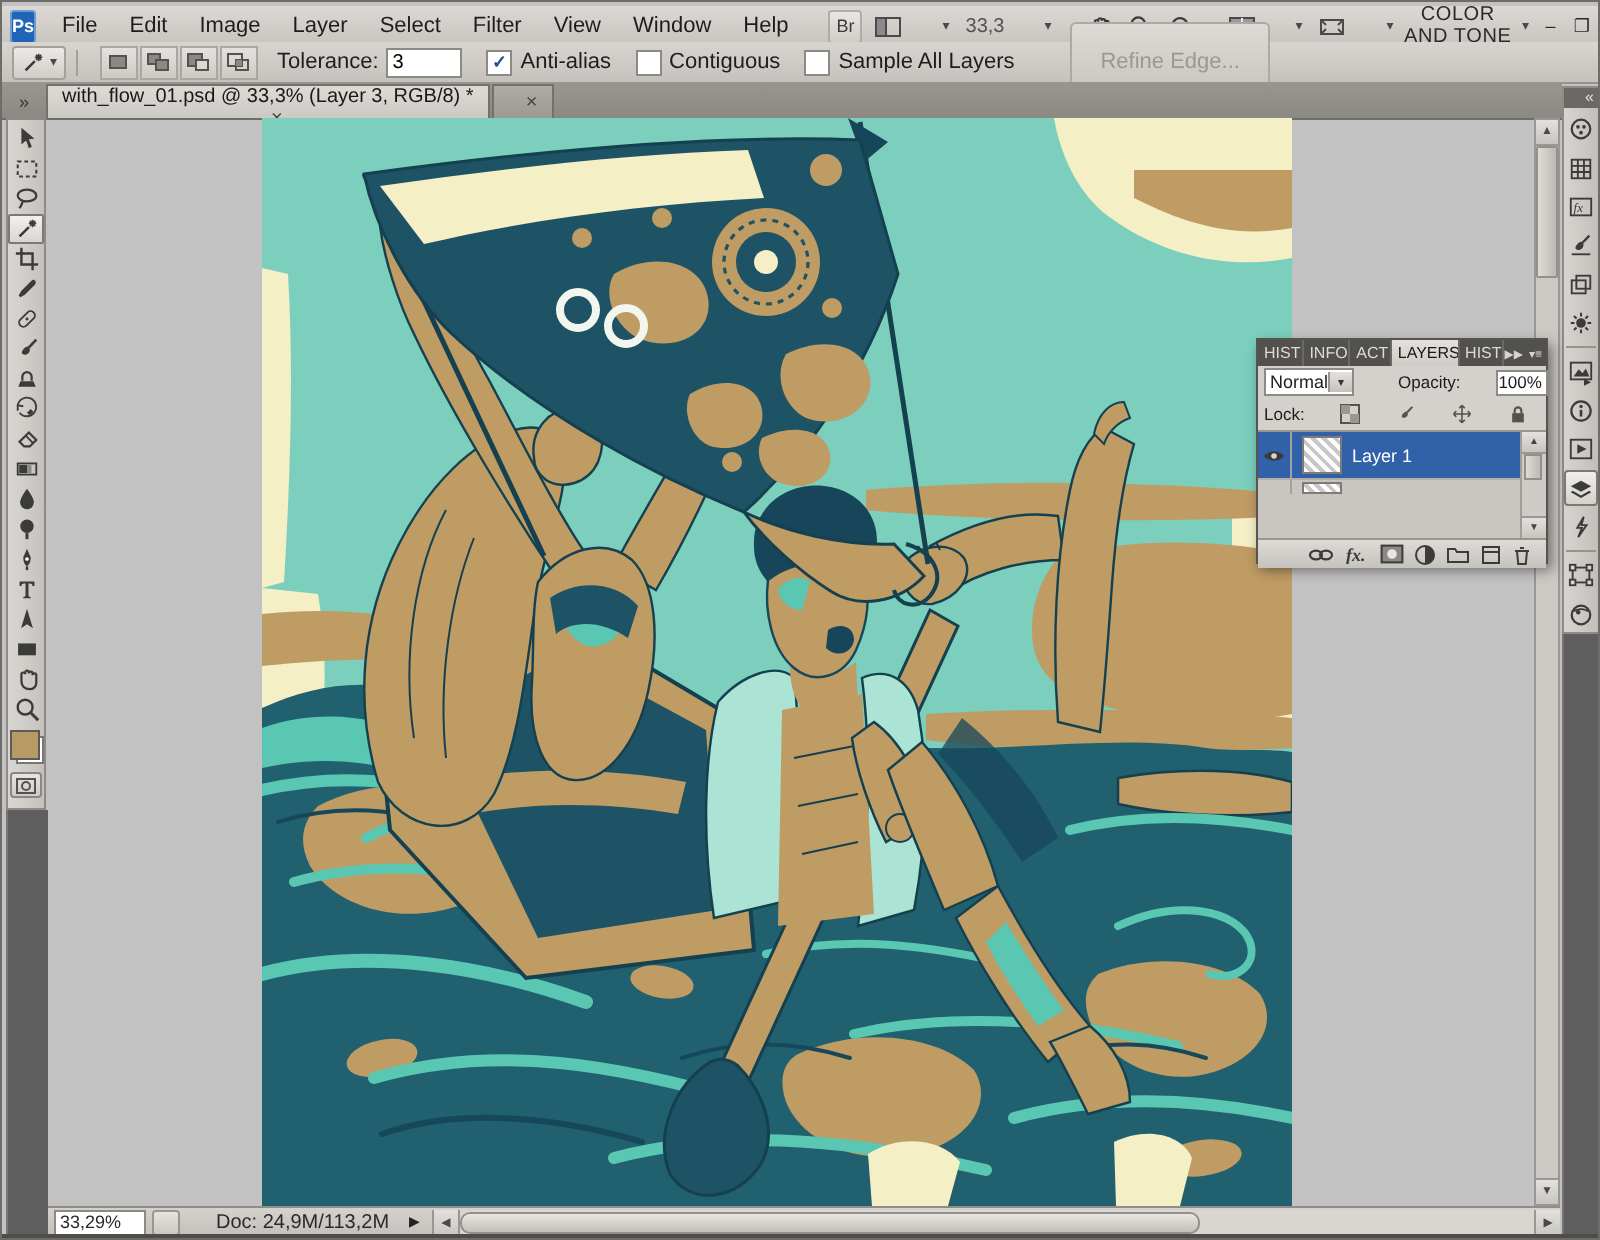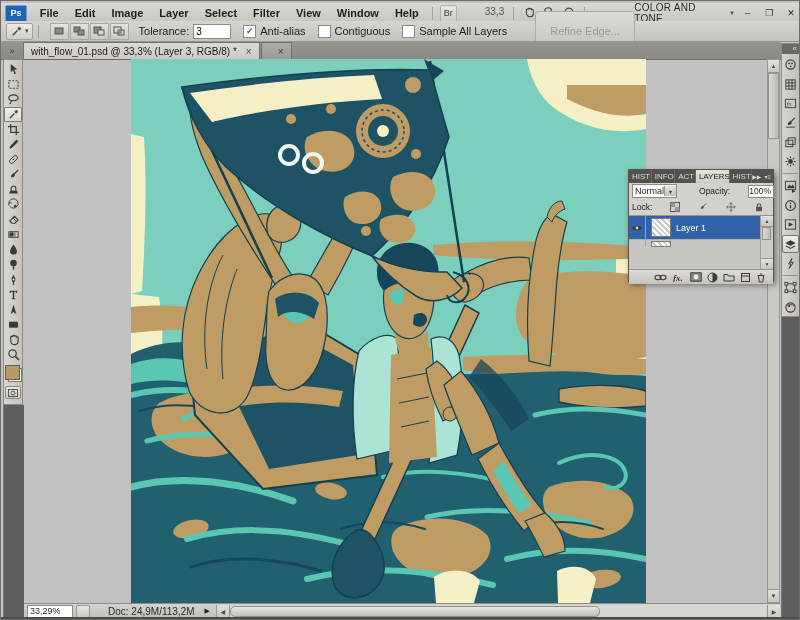--- a/index.html
+++ b/index.html
@@ -4,29 +4,29 @@
 <style>
   html,body{margin:0;padding:0;background:#888;}
   .app{position:relative;width:800px;height:620px;background:#c2c2c2;font-family:"Liberation Sans",sans-serif;
        border:1px solid #6e6c68;box-sizing:border-box;overflow:hidden;-webkit-user-select:none;user-select:none;}
   .abs{position:absolute;}
   
   .menubar{top:2px;left:0;right:0;height:20px;background:linear-gradient(#dcd9d4,#c7c4bf);
            border-bottom:1px solid #98958f;display:flex;align-items:center;font-size:11px;color:#1d1d1d;}
   .ps-logo{width:20px;height:15px;background:#1f64b7;border:1px solid #6d9ad2;border-radius:2px;color:#fff;
            font-size:9px;font-weight:bold;display:flex;align-items:center;justify-content:center;margin:0 5px 0 4px;}
-  .menu-item{padding:0 8px;line-height:19px;font-weight:bold;}
+  .menu-item{padding:0 8px;line-height:19px;}
   .mb-sep{width:1px;height:13px;background:#a39f99;margin:0 5px;}
   .mb-btn{height:15px;display:flex;align-items:center;padding:0 3px;border:1px solid #b0ada7;border-radius:2px;
           background:linear-gradient(#e9e7e3,#cfccc7);margin:0 2px;font-size:9px;color:#3a3a3a;gap:2px;}
-  .mb-flat{height:15px;display:flex;align-items:center;padding:0 3px;margin:0 1px;color:#3a3a3a;gap:20px;flex-direction:column;}
+  .mb-flat{height:15px;display:flex;align-items:center;padding:0 3px;margin:0 1px;color:#3a3a3a;gap:20px;}
   .dd{font-size:7px;color:#4a4a4a;}
   .zoom-val{font-size:10px;color:#555;letter-spacing:0;}
   .mb-right{margin-left:auto;display:flex;align-items:center;}
-  .workspace-name{font-size:10px;color:#2a2a2a;letter-spacing:.3px;margin-right:4px;}
+  .workspace-name{font-size:10px;color:#2a2a2a;letter-spacing:.3px;margin-right:4px;text-align:center;}
   .win-btn{width:16px;height:14px;display:flex;align-items:center;justify-content:center;font-size:9px;color:#2a2a2a;margin-left:6px;}
   
   .optionsbar{top:20px;left:0;right:0;height:20px;background:linear-gradient(#d8d5d0,#c5c2bd);
               border-bottom:1px solid #96938e;display:flex;align-items:center;font-size:11px;color:#1d1d1d;}
   .preset{display:flex;align-items:center;gap:2px;border:1px solid #a4a19c;border-radius:2px;height:15px;
           padding:0 3px;margin-left:5px;background:linear-gradient(#eceae6,#d0cdc8);}
   .combine{display:flex;gap:1px;margin-left:6px;}
   .combine .cb-btn{width:17px;height:15px;border:1px solid #aaa7a2;background:linear-gradient(#e4e2de,#cdcac5);
           display:flex;align-items:center;justify-content:center;}
   .opt-label{margin:0 4px 0 10px;}
@@ -35,21 +35,21 @@
   .chk .box{width:11px;height:11px;background:#fff;border:1px solid #8d8a85;display:flex;align-items:center;
             justify-content:center;font-size:9px;color:#25508e;font-weight:bold;line-height:1;}
   .refine{margin-left:28px;padding:13px 14px;font-size:11px;color:#9b9893;border:1px solid #adaaa5;border-radius:3px;
           background:linear-gradient(#dedbd6,#c6c3be);}
   
   .tabbar{top:40px;left:0;width:780px;height:18px;background:linear-gradient(#98968f,#8b8984);
           border-bottom:1px solid #6f6d69;display:flex;align-items:flex-end;}
   .tab-collapse{width:22px;text-align:center;font-size:9px;color:#35342f;padding-bottom:3px;}
   .doc-tab{height:16px;display:flex;align-items:center;font-size:10px;padding:0 7px;margin-right:1px;
            border:1px solid #73716c;border-bottom:none;white-space:nowrap;}
-  .doc-tab.active{background:linear-gradient(#dedbd6,#ccc9c4);color:#191919;}
+  .doc-tab.active{background:linear-gradient(#dedbd6,#ccc9c4);color:#191919;flex-direction:column;}
   .doc-tab.inactive{background:linear-gradient(#aeaca7,#9b9994);color:#3b3a36;}
   .tab-x{margin-left:9px;font-size:10px;color:#44433f;}
   
   .toolbar{left:2px;top:58px;width:20px;height:346px;background:linear-gradient(90deg,#dad7d2,#c5c2bd);
            border:1px solid #8e8b86;box-sizing:border-box;display:flex;flex-direction:column;align-items:center;padding-top:2px;}
   .tool{width:18px;height:15px;display:flex;align-items:center;justify-content:center;}
   .tool.selected{background:linear-gradient(#f2f0ed,#d9d6d1);border:1px solid #7d7a75;box-sizing:border-box;border-radius:1px;}
   .tool svg{display:block;}
   .swatch-wrap{position:relative;width:17px;height:17px;margin-top:3px;}
   .swatch-bg{position:absolute;right:0;bottom:0;width:12px;height:12px;background:#fff;border:1px solid #777;}

